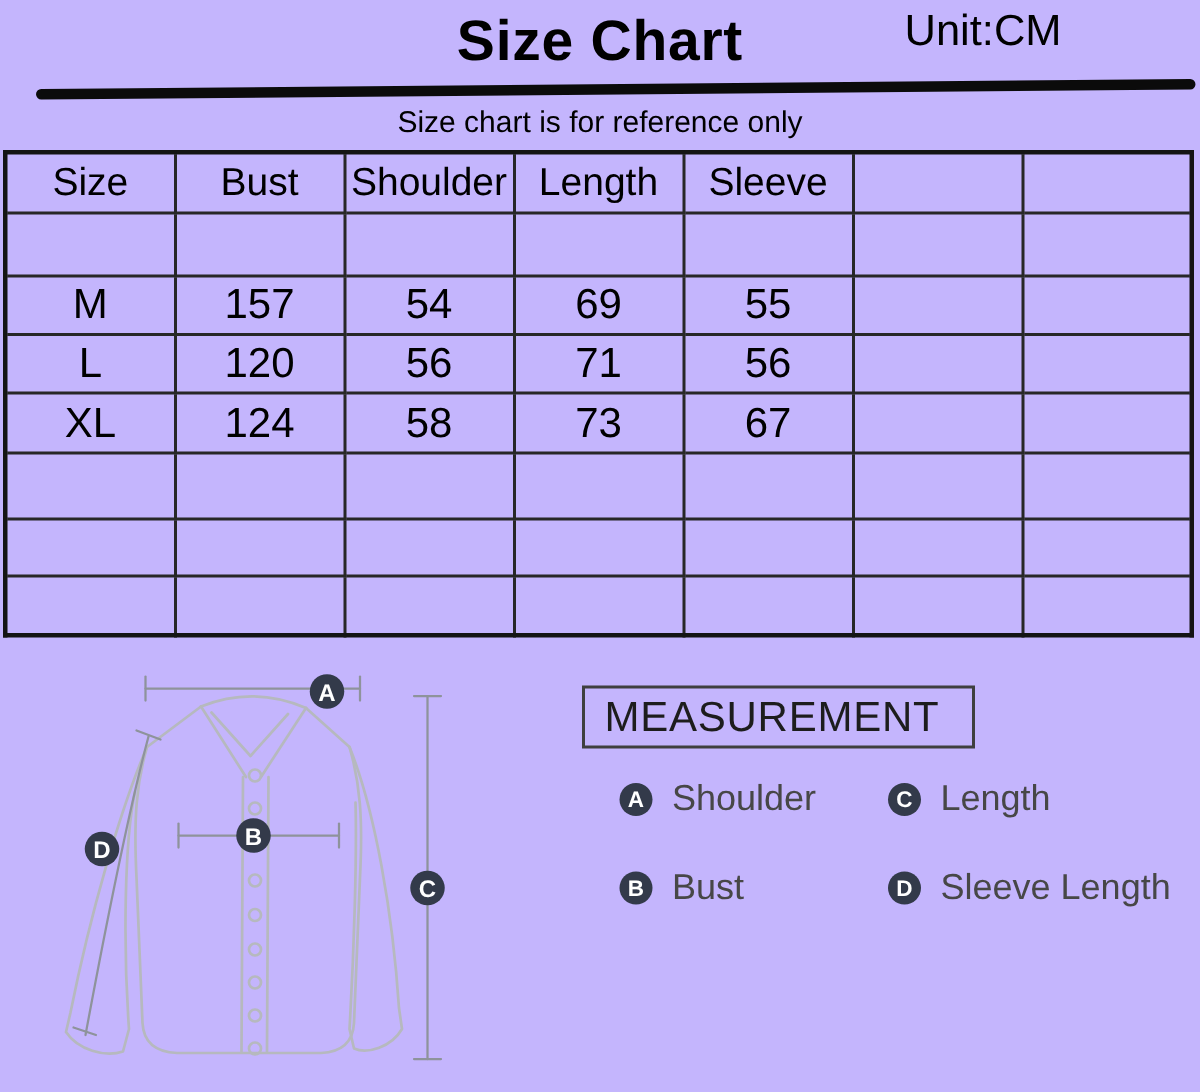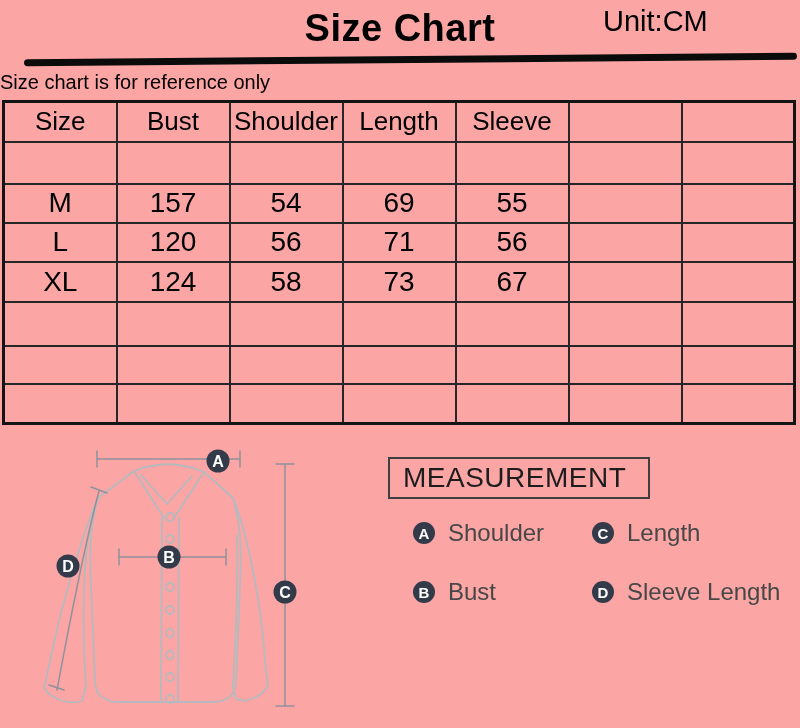--- a/index.html
+++ b/index.html
@@ -1,32 +1,32 @@
 <!DOCTYPE html>
 <html><head>
 <meta charset="utf-8">
 <style>
   html, body { margin:0; padding:0; background:#ffffff; }
   .stage {
     position:relative; width:800px; height:728px; overflow:hidden;
-    background:#fca5a5; font-family:"Liberation Sans", sans-serif; color:#000;
+    background:#c4b5fd; font-family:"Liberation Sans", sans-serif; color:#000;
   }
   .page-title {
     position:absolute; left:0; right:0; top:7px; text-align:center;
     font-size:38px; font-weight:700; letter-spacing:0.5px;
   }
   .unit-label {
     position:absolute; left:603px; top:5px; font-size:29px; font-weight:400;
   }
   .divider-bar {
     position:absolute; left:24px; top:56px; width:773px; height:7px;
     background:#0b0b0b; border-radius:4px; transform:rotate(-0.5deg);
   }
   .subtitle {
-    position:absolute; left:0; right:0; top:71px; 
+    position:absolute; left:0; right:0; top:71px; text-align:center;
     font-size:20px; font-weight:400;
   }
   table.size-table {
     position:absolute; left:2px; top:100px; width:794px;
     border-collapse:collapse; table-layout:fixed; border:3px solid #141414;
   }
   table.size-table th, table.size-table td {
     border:2px solid #272727; padding:0; text-align:center; vertical-align:middle;
     font-weight:400; overflow:hidden; white-space:nowrap;
   }

